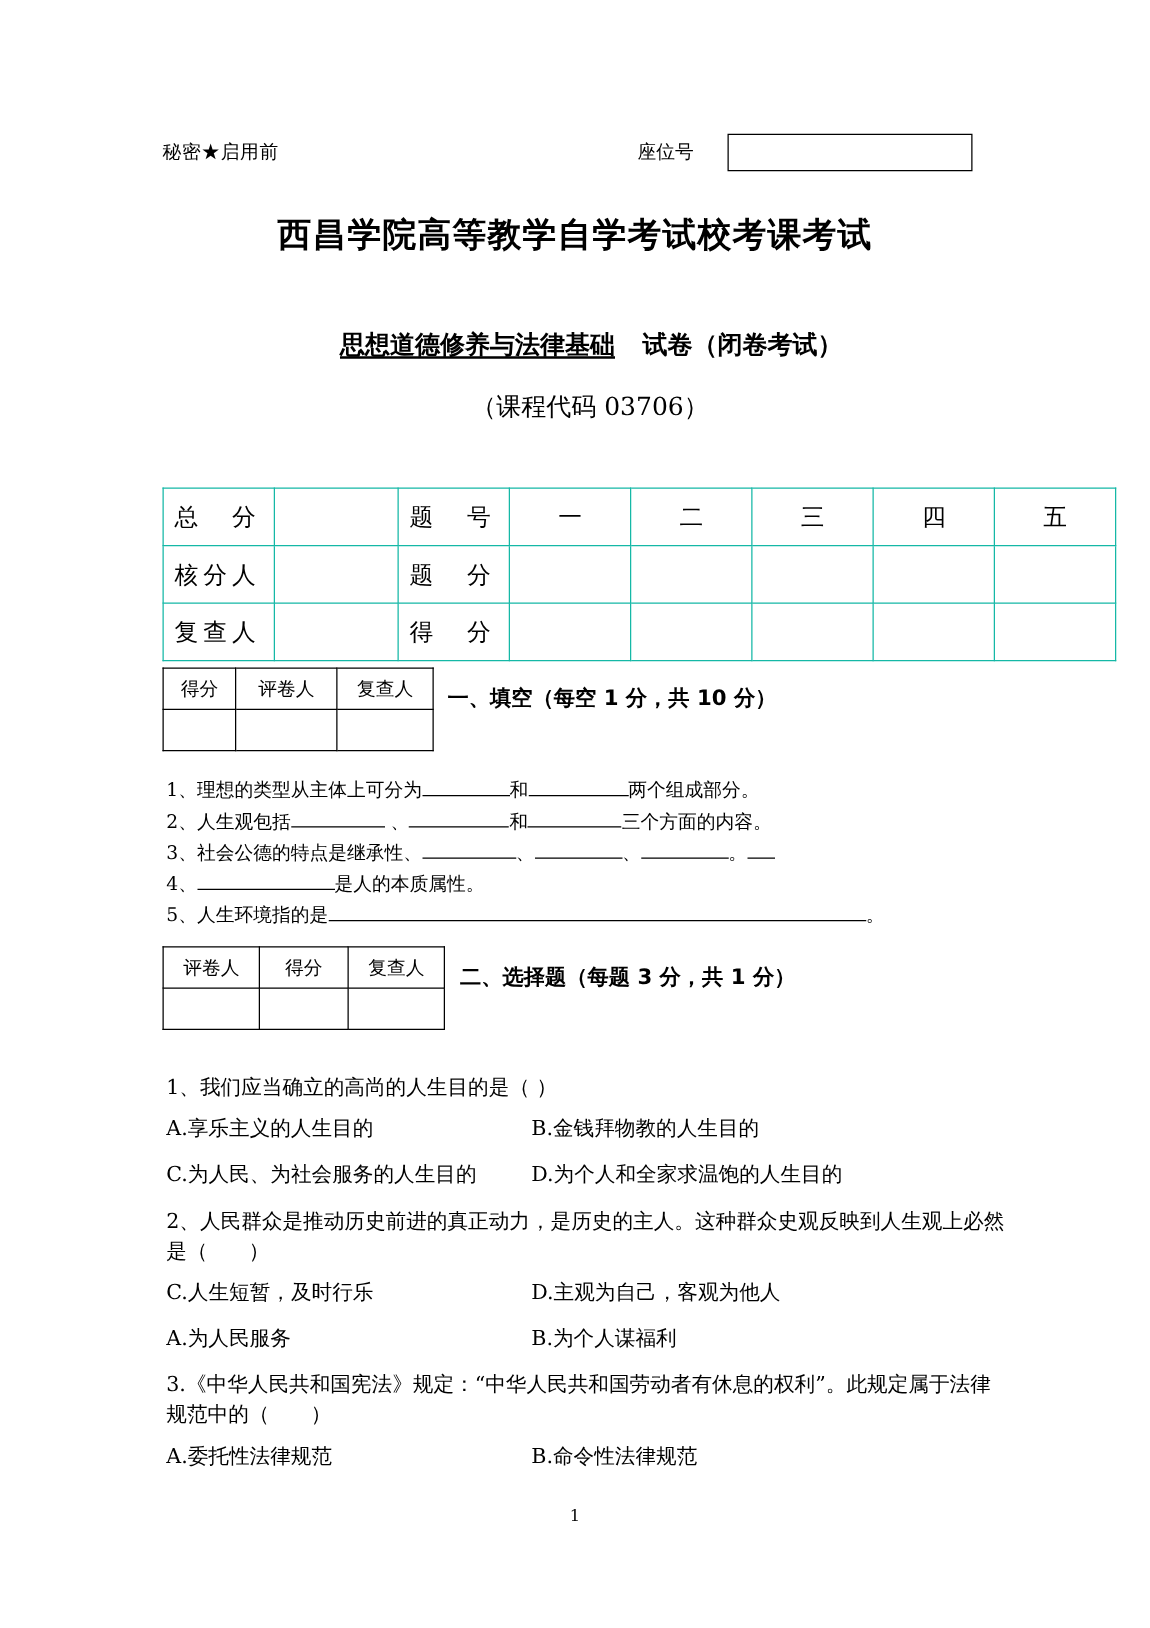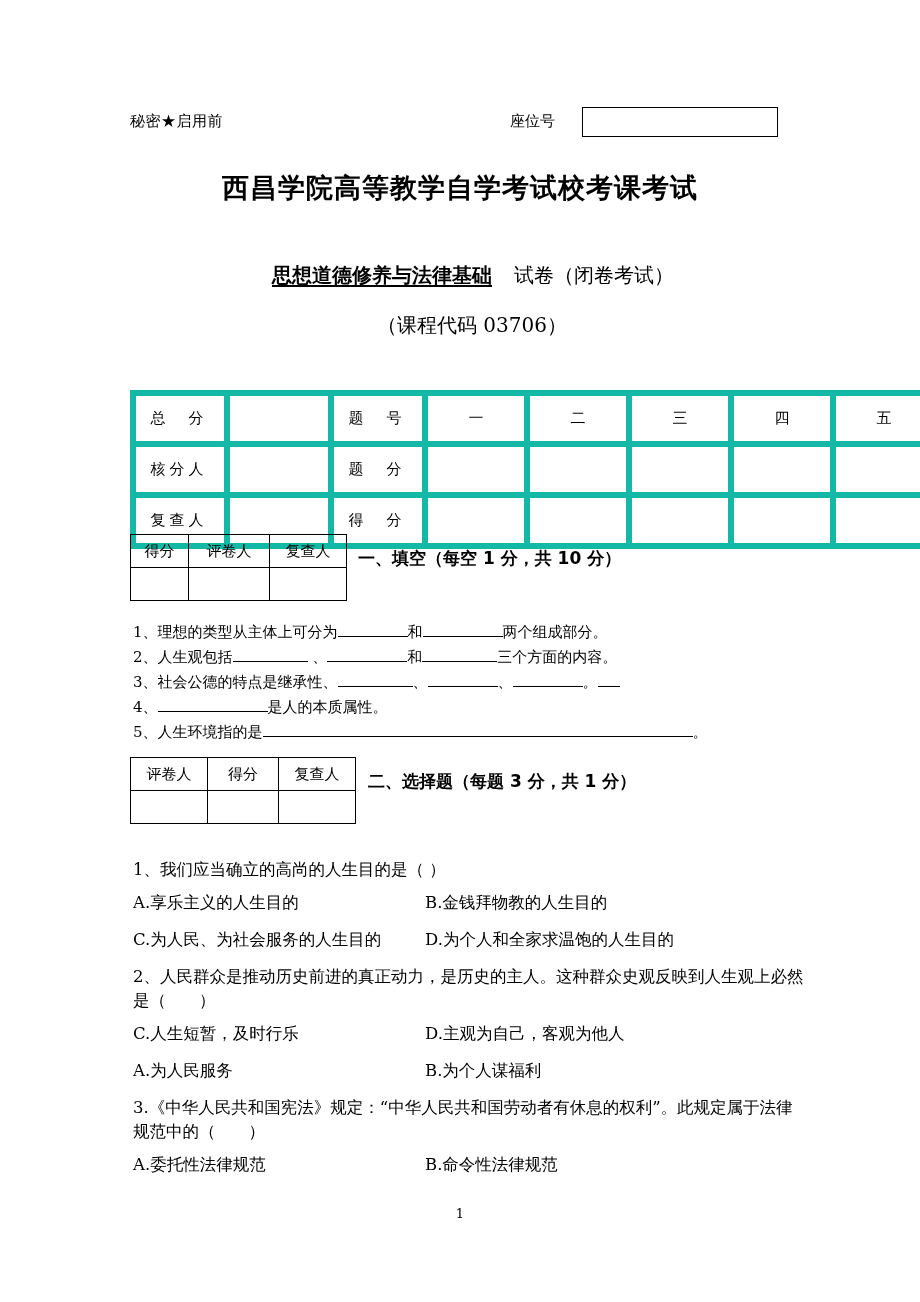--- a/index.html
+++ b/index.html
@@ -82,20 +82,21 @@
   .subject-name {
     font-family: "DejaVu Sans", "Liberation Sans", sans-serif;
     font-weight: bold;
     font-size: 20px;
     text-decoration: underline;
     text-underline-offset: 3px;
   }
   .subject-suffix {
     font-size: 20px;
     margin-left: 22px;
+    font-weight: bold;
   }
 
   .course-code {
     position: absolute;
     left: 0;
     top: 312px;
     width: 920px;
     text-align: center;
     font-size: 20px;
     padding-left: 24px;
@@ -120,25 +121,25 @@
   
   .score-table {
     position: absolute;
     left: 130px;
     top: 390px;
     border-collapse: collapse;
     width: 662px;
     table-layout: fixed;
   }
   .score-table td {
-    border: 6px solid #14b8a6;
+    border: 1px solid #14b8a6;
     height: 33px;
     text-align: center;
     vertical-align: middle;
-    font-size: 15px;
+    font-size: 19px;
     padding: 6px;
   }
   .score-table td.lbl {
     letter-spacing: 4px;
     padding-left: 4px;
   }
   .col-a { width: 78px; }
   .col-b { width: 86px; }
   .col-c { width: 78px; }
   .col-n { width: 84px; }

